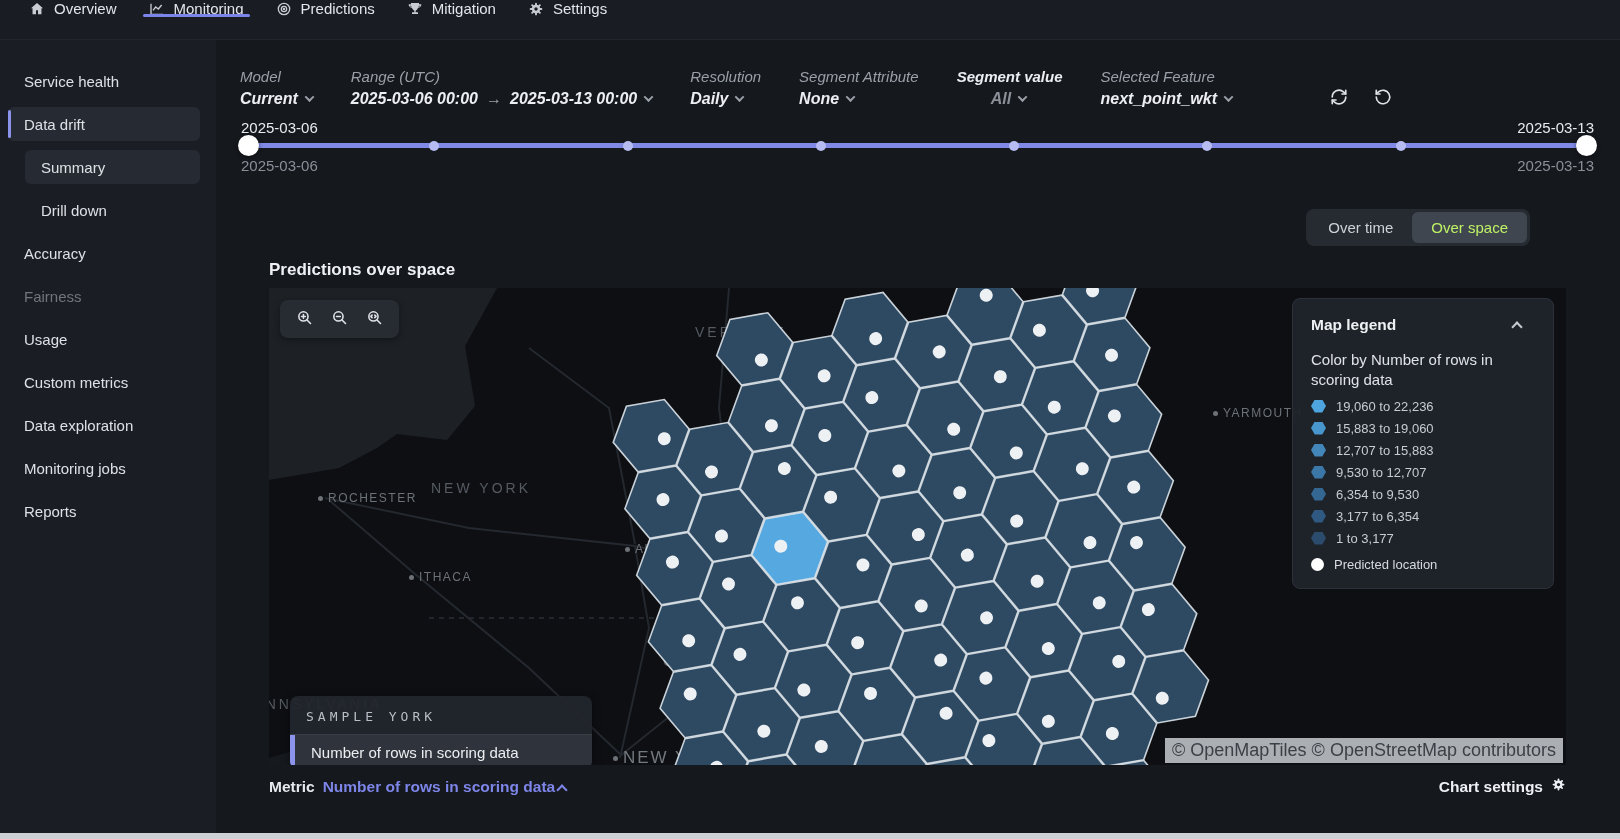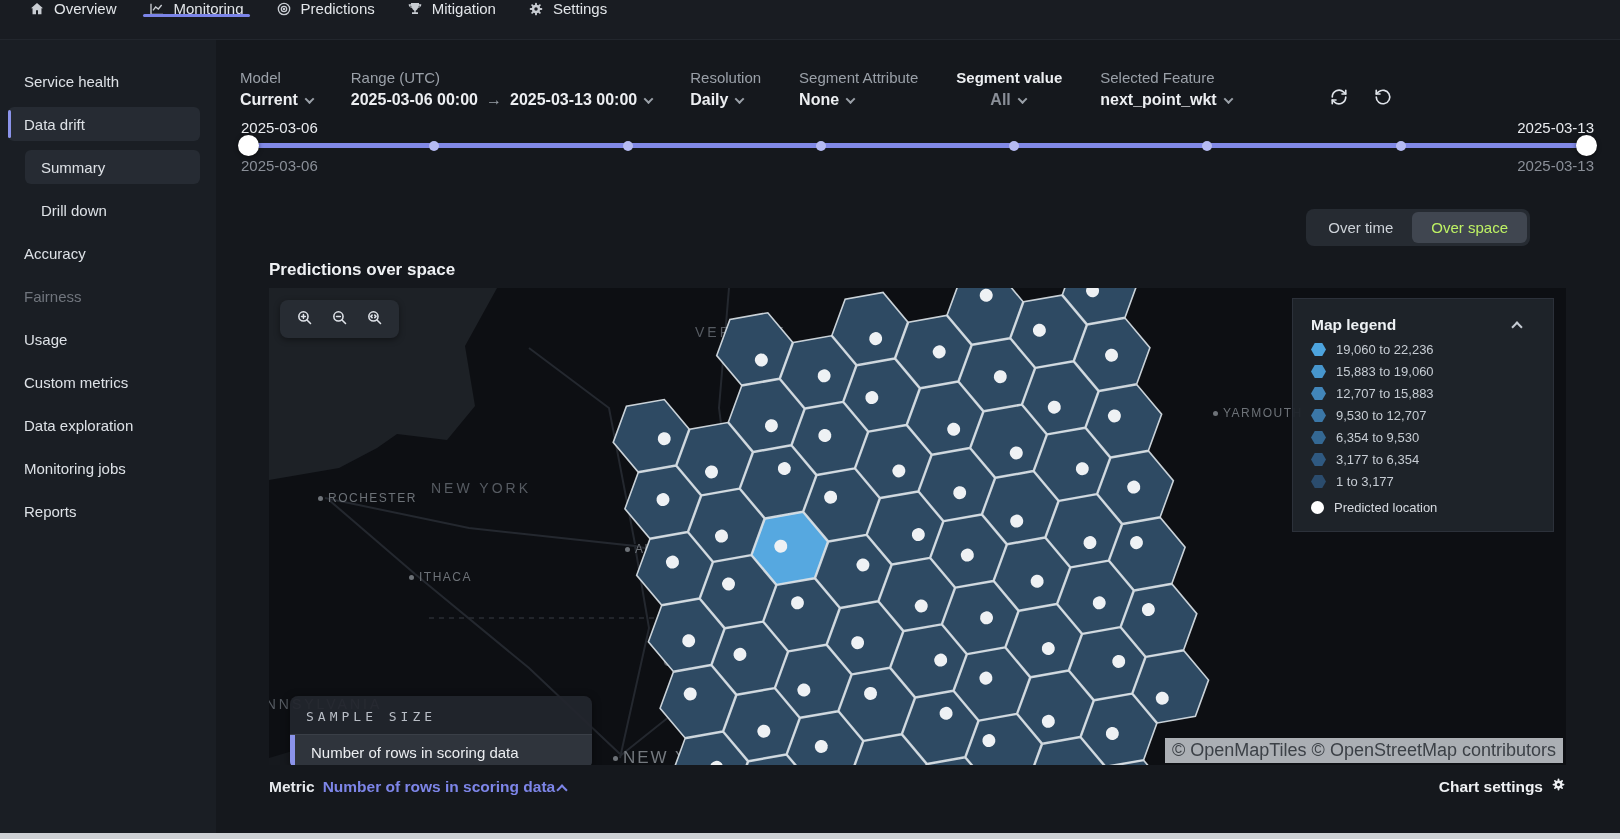--- a/index.html
+++ b/index.html
@@ -19,21 +19,21 @@
                padding-left:16px; font-size:15px; color:#dde1e6; border-radius:6px; cursor:pointer; }
   .side-item.sel { background:#262b33; }
   .side-item.sub { margin-left:25px; }
   .side-item.subsel { background:#262b33; }
   .side-item.dim { color:#70757d; }
   .side-item .selbar { position:absolute; left:0; top:3px; bottom:3px; width:3px; background:#8b93ea; border-radius:2px; }
 
   
   .main { position:absolute; left:216px; top:40px; right:0; bottom:6px; background:#15181d; overflow:hidden; }
 
-  .toolbar { display:flex; padding:26px 0 0 24px; gap:44px; align-items:flex-end; }
+  .toolbar { display:flex; padding:26px 0 0 24px; gap:44px; align-items:center;font-style:italic; }
   .field .flabel { font-size:15px; color:#9aa0a8; margin-bottom:5px; white-space:nowrap; }
   .field .flabel.bold { color:#eceef1; font-weight:bold; }
   .field .fvalue { font-size:16px; font-weight:bold; color:#eceef1; display:flex; align-items:center; gap:8px; white-space:nowrap; cursor:pointer; }
   .field .fvalue.dim { color:#8a8f98;margin-left:34px; }
   .field .fvalue .arrow { color:#9aa0a8; font-weight:normal; }
   .chev { width:7px; height:7px; border-right:2px solid #9aa0a8; border-bottom:2px solid #9aa0a8; display:inline-block; }
   .chev.down { transform:rotate(45deg) translate(-1px,-1px); }
   .toolbar-icons { display:flex; gap:26px; margin-left:54px; margin-top:22px; }
   .icon-btn { background:none; border:none; cursor:pointer; padding:0; display:block; }
 
@@ -60,21 +60,21 @@
   .mlabel { position:absolute; color:#6d7278; font-size:12px; letter-spacing:1.5px; white-space:nowrap; display:flex; align-items:center; gap:5px; }
   .mlabel.state { color:#565b62; font-size:14px; letter-spacing:3px; }
   .mlabel.big { font-size:17px; letter-spacing:2px; color:#74797f; }
   .mdot { width:5px; height:5px; border-radius:50%; background:#6d7278; display:inline-block; }
 
   .map-controls { position:absolute; left:11px; top:12px; display:flex; gap:6px; background:#272c33;
                   border-radius:8px; padding:7px 10px; box-shadow:0 2px 6px rgba(0,0,0,.4); z-index:6; }
   .map-controls .icon-btn { padding:2px 6px; }
 
   .legend { position:absolute; top:10px; right:12px; width:262px; background:rgba(31,36,43,.96);
-            border:1px solid #2c313a; border-radius:0; padding:17px 32px 16px 18px; z-index:7; }
+            border:1px solid #2c313a; border-radius:8px; padding:17px 32px 16px 18px; z-index:7; }
   .legend-head { display:flex; justify-content:space-between; align-items:center; }
   .legend-title { font-size:15.5px; font-weight:bold; color:#eef1f4; }
   .chev-up { width:8px; height:8px; border-right:2px solid #c6ccd3; border-bottom:2px solid #c6ccd3; transform:rotate(-135deg); margin-top:4px; cursor:pointer; }
   .legend-colorby { margin-top:16px; font-size:15px; color:#dfe3e8; line-height:1.35; }
   .lg-row { display:flex; align-items:center; gap:10px; margin-top:7px; font-size:13px; color:#c6ccd3; }
   .hex-swatch { width:15px; height:13px; display:inline-block; flex:0 0 15px;
                 clip-path:polygon(25% 0,75% 0,100% 50%,75% 100%,25% 100%,0 50%); }
   .circle-swatch { width:13px; height:13px; border-radius:50%; background:#ffffff; flex:0 0 13px; }
   .lg-row.predicted { margin-top:11px; color:#d6dae0; }
 
@@ -546,20 +546,21 @@
                 <path d="M12.4 8.6 L14.2 10.4 L12.4 12.2"></path>
               </svg>
           </button>
         </div>
 
         <div class="legend">
           <div class="legend-head">
             <div class="legend-title">Map legend</div>
             <span class="chev-up"></span>
           </div>
+          <div class="legend-colorby">Color by Number of rows in scoring data</div>
           <div id="legend-bins" style="margin-top:8px;">
               <div class="lg-row">
                 <span class="hex-swatch" style="background: rgb(77, 164, 222);"></span>
                 <span>19,060 to 22,236</span>
               </div>
               <div class="lg-row">
                 <span class="hex-swatch" style="background: rgb(71, 150, 205);"></span>
                 <span>15,883 to 19,060</span>
               </div>
               <div class="lg-row">
@@ -583,21 +584,21 @@
                 <span>1 to 3,177</span>
               </div>
             </div>
           <div class="lg-row predicted">
             <span class="circle-swatch"></span>
             <span>Predicted location</span>
           </div>
         </div>
 
         <div class="sample-panel">
-          <div class="sp-title">SAMPLE SIZE</div>
+          <div class="sp-title">SAMPLE YORK</div>
           <div class="sp-item">
             <span class="selbar"></span>
             <span>Number of rows in scoring data</span>
           </div>
         </div>
 
         <div class="attribution">© OpenMapTiles © OpenStreetMap contributors</div>
       </div>
 
       <div class="metricbar">

